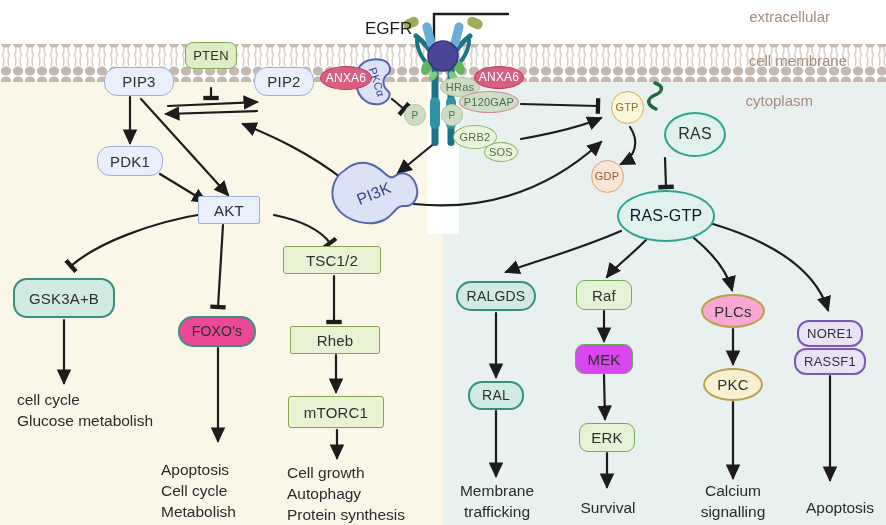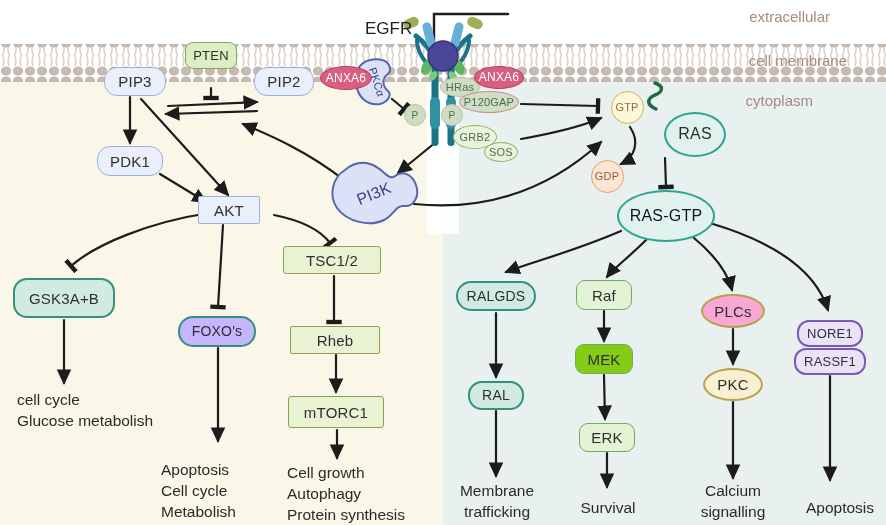--- a/index.html
+++ b/index.html
@@ -107,48 +107,48 @@
 
     <path d="M 655,83 c 9,3 8,9 0,12 c -9,4 -8,10 1,14" stroke="#1e6b45" stroke-width="3.5" fill="none" stroke-linecap="round"></path>
   </svg>
 
   <div class="toplabel" id="egfr-label" style="left:365px;top:19px;">EGFR</div>
   <div class="rlabel" style="right:56px;top:8px;">extracellular</div>
   <div class="rlabel" style="right:39px;top:52px;">cell membrane</div>
   <div class="rlabel" style="right:73px;top:92px;">cytoplasm</div>
 
   <div id="nodes">
-      <div class="node" style="left: 104px; top: 66.5px; width: 62px; height: 29px; font-size: 15px; color: rgb(47, 47, 47); border-radius: 13px; background: rgb(233, 239, 251); border: 1.6px solid rgb(156, 176, 218); text-align: right;">PIP3</div>
+      <div class="node" style="left: 104px; top: 66.5px; width: 70px; height: 29px; font-size: 15px; color: rgb(47, 47, 47); border-radius: 13px; background: rgb(233, 239, 251); border: 1.6px solid rgb(156, 176, 218); text-align: right;">PIP3</div>
       <div class="node" style="left: 185px; top: 42px; width: 52px; height: 27px; font-size: 13px; color: rgb(47, 47, 47); border-radius: 8px; background: rgb(221, 237, 198); border: 1.6px solid rgb(130, 171, 80);">PTEN</div>
       <div class="node" style="left: 254px; top: 66.5px; width: 60px; height: 29px; font-size: 15px; color: rgb(47, 47, 47); border-radius: 13px; background: rgb(233, 239, 251); border: 1.6px solid rgb(156, 176, 218);">PIP2</div>
       <div class="node" style="left: 320px; top: 66px; width: 52px; height: 24px; font-size: 12px; color: rgb(255, 255, 255); border-radius: 50%; background: rgb(216, 95, 128); border: 1.6px solid rgb(193, 59, 98);">ANXA6</div>
       <div class="node" style="left: 357px; top: 74px; width: 40px; height: 16px; font-size: 11px; color: rgb(60, 65, 135); border-radius: 0px; transform: rotate(72deg);">PKCα</div>
       <div class="node" style="left: 97px; top: 146px; width: 66px; height: 30px; font-size: 15px; color: rgb(47, 47, 47); border-radius: 13px; background: rgb(233, 239, 251); border: 1.6px solid rgb(156, 176, 218);">PDK1</div>
       <div class="node" style="left: 198px; top: 196px; width: 62px; height: 28px; font-size: 15px; color: rgb(47, 47, 47); border-radius: 2px; background: rgb(233, 239, 251); border: 1.6px solid rgb(156, 176, 218);">AKT</div>
       <div class="node" style="left: 346px; top: 184px; width: 56px; height: 20px; font-size: 16px; color: rgb(60, 65, 135); border-radius: 0px; transform: rotate(-22deg);">PI3K</div>
       <div class="node" style="left: 404px; top: 104px; width: 22px; height: 22px; font-size: 10px; color: rgb(82, 112, 78); border-radius: 50%; background: rgb(205, 220, 195); border: 1.6px solid rgb(181, 200, 170);">P</div>
       <div class="node" style="left: 441px; top: 104px; width: 22px; height: 22px; font-size: 10px; color: rgb(82, 112, 78); border-radius: 50%; background: rgb(205, 220, 195); border: 1.6px solid rgb(181, 200, 170);">P</div>
       <div class="node" style="left: 440px; top: 77px; width: 40px; height: 20px; font-size: 11px; color: rgb(82, 112, 78); border-radius: 50%; background: rgb(205, 220, 195); border: 1.6px solid rgb(181, 200, 170);">HRas</div>
       <div class="node" style="left: 474px; top: 65.5px; width: 50px; height: 23px; font-size: 12px; color: rgb(255, 255, 255); border-radius: 50%; background: rgb(216, 95, 128); border: 1.6px solid rgb(193, 59, 98);">ANXA6</div>
       <div class="node" style="left: 459px; top: 91px; width: 60px; height: 22px; font-size: 11px; color: rgb(79, 109, 75); border-radius: 50%; background: rgb(207, 222, 198); border: 1.6px solid rgb(212, 136, 152);">P120GAP</div>
       <div class="node" style="left: 453px; top: 125px; width: 44px; height: 24px; font-size: 11px; color: rgb(79, 109, 75); border-radius: 50%; background: rgb(233, 244, 220); border: 1.6px solid rgb(139, 185, 104);">GRB2</div>
       <div class="node" style="left: 484px; top: 142px; width: 34px; height: 20px; font-size: 11px; color: rgb(79, 109, 75); border-radius: 50%; background: rgb(233, 244, 220); border: 1.6px solid rgb(139, 185, 104);">SOS</div>
       <div class="node" style="left: 610.5px; top: 90.5px; width: 33px; height: 33px; font-size: 11px; color: rgb(139, 115, 48); border-radius: 50%; background: rgb(252, 246, 218); border: 1.6px solid rgb(205, 178, 84);">GTP</div>
       <div class="node" style="left: 590.5px; top: 159.5px; width: 33px; height: 33px; font-size: 11px; color: rgb(156, 91, 51); border-radius: 50%; background: rgb(250, 229, 214); border: 1.6px solid rgb(224, 162, 104);">GDP</div>
       <div class="node" style="left: 664px; top: 111.5px; width: 62px; height: 45px; font-size: 16px; color: rgb(47, 47, 47); border-radius: 50%; background: rgb(225, 241, 237); border: 2px solid rgb(43, 165, 147);">RAS</div>
       <div class="node" style="left: 617px; top: 190px; width: 98px; height: 52px; font-size: 16px; color: #0f172a; border-radius: 50%; background: rgb(225, 241, 237); border: 2px solid rgb(43, 165, 147); text-align: right;">RAS-GTP</div>
       <div class="node" style="left: 13px; top: 278px; width: 102px; height: 40px; font-size: 15px; color: rgb(47, 47, 47); border-radius: 14px; background: rgb(210, 235, 226); border: 2px solid rgb(53, 144, 126);">GSK3A+B</div>
-      <div class="node" style="left: 178px; top: 315.5px; width: 78px; height: 31px; font-size: 14px; color: rgb(47, 47, 47); border-radius: 15px; background: #c4b5fd; border: 2px solid rgb(53, 144, 126); text-align: right;">FOXO's</div>
+      <div class="node" style="left: 178px; top: 315.5px; width: 78px; height: 31px; font-size: 14px; color: rgb(47, 47, 47); border-radius: 15px; background: #ec4899; border: 2px solid rgb(53, 144, 126); text-align: right;">FOXO's</div>
       <div class="node" style="left: 283px; top: 246px; width: 98px; height: 28px; font-size: 15px; color: rgb(47, 47, 47); border-radius: 3px; background: rgb(234, 242, 212); border: 1.6px solid rgb(135, 164, 76);">TSC1/2</div>
       <div class="node" style="left: 290px; top: 326px; width: 90px; height: 28px; font-size: 15px; color: rgb(47, 47, 47); border-radius: 2px; background: rgb(234, 242, 212); border: 1.6px solid rgb(135, 164, 76);">Rheb</div>
       <div class="node" style="left: 288px; top: 396px; width: 96px; height: 32px; font-size: 15px; color: rgb(47, 47, 47); border-radius: 3px; background: rgb(234, 242, 212); border: 1.6px solid rgb(135, 164, 76);">mTORC1</div>
       <div class="node" style="left: 456px; top: 281px; width: 80px; height: 30px; font-size: 14px; color: rgb(47, 47, 47); border-radius: 15px; background: rgb(210, 235, 226); border: 2px solid rgb(53, 144, 126);">RALGDS</div>
       <div class="node" style="left: 468px; top: 380.5px; width: 56px; height: 29px; font-size: 14px; color: rgb(47, 47, 47); border-radius: 14px; background: rgb(210, 235, 226); border: 2px solid rgb(53, 144, 126);">RAL</div>
       <div class="node" style="left: 576px; top: 280px; width: 56px; height: 30px; font-size: 15px; color: rgb(47, 47, 47); border-radius: 9px; background: rgb(228, 243, 213); border: 1.6px solid rgb(111, 174, 87);">Raf</div>
-      <div class="node" style="left: 575px; top: 344px; width: 58px; height: 30px; font-size: 15px; color: rgb(47, 47, 47); border-radius: 9px; background: #84cc16; border: 1.6px solid rgb(111, 174, 87);">MEK</div>
+      <div class="node" style="left: 575px; top: 344px; width: 58px; height: 30px; font-size: 15px; color: rgb(47, 47, 47); border-radius: 9px; background: #d946ef; border: 1.6px solid rgb(111, 174, 87);">MEK</div>
       <div class="node" style="left: 579px; top: 422.5px; width: 56px; height: 29px; font-size: 15px; color: rgb(47, 47, 47); border-radius: 9px; background: rgb(228, 243, 213); border: 1.6px solid rgb(111, 174, 87);">ERK</div>
       <div class="node" style="left: 701px; top: 294px; width: 64px; height: 34px; font-size: 15px; color: rgb(47, 47, 47); border-radius: 50%; background: #f9a8d4; border: 2px solid rgb(185, 161, 75);">PLCs</div>
       <div class="node" style="left: 703px; top: 367.5px; width: 60px; height: 33px; font-size: 15px; color: rgb(47, 47, 47); border-radius: 50%; background: rgb(248, 240, 208); border: 2px solid rgb(185, 161, 75);">PKC</div>
       <div class="node" style="left: 797px; top: 319.5px; width: 66px; height: 27px; font-size: 13px; color: rgb(47, 47, 47); border-radius: 12px; background: rgb(234, 227, 247); border: 2px solid rgb(123, 89, 181);">NORE1</div>
       <div class="node" style="left: 794px; top: 347.5px; width: 72px; height: 27px; font-size: 13px; color: rgb(47, 47, 47); border-radius: 12px; background: rgb(234, 227, 247); border: 2px solid rgb(123, 89, 181);">RASSF1</div>
       <div class="outcome" style="left: 17px; top: 390px;">cell cycle
 Glucose  metabolish</div>
       <div class="outcome" style="left: 161px; top: 460px;">Apoptosis
 Cell  cycle
 Metabolish</div>

